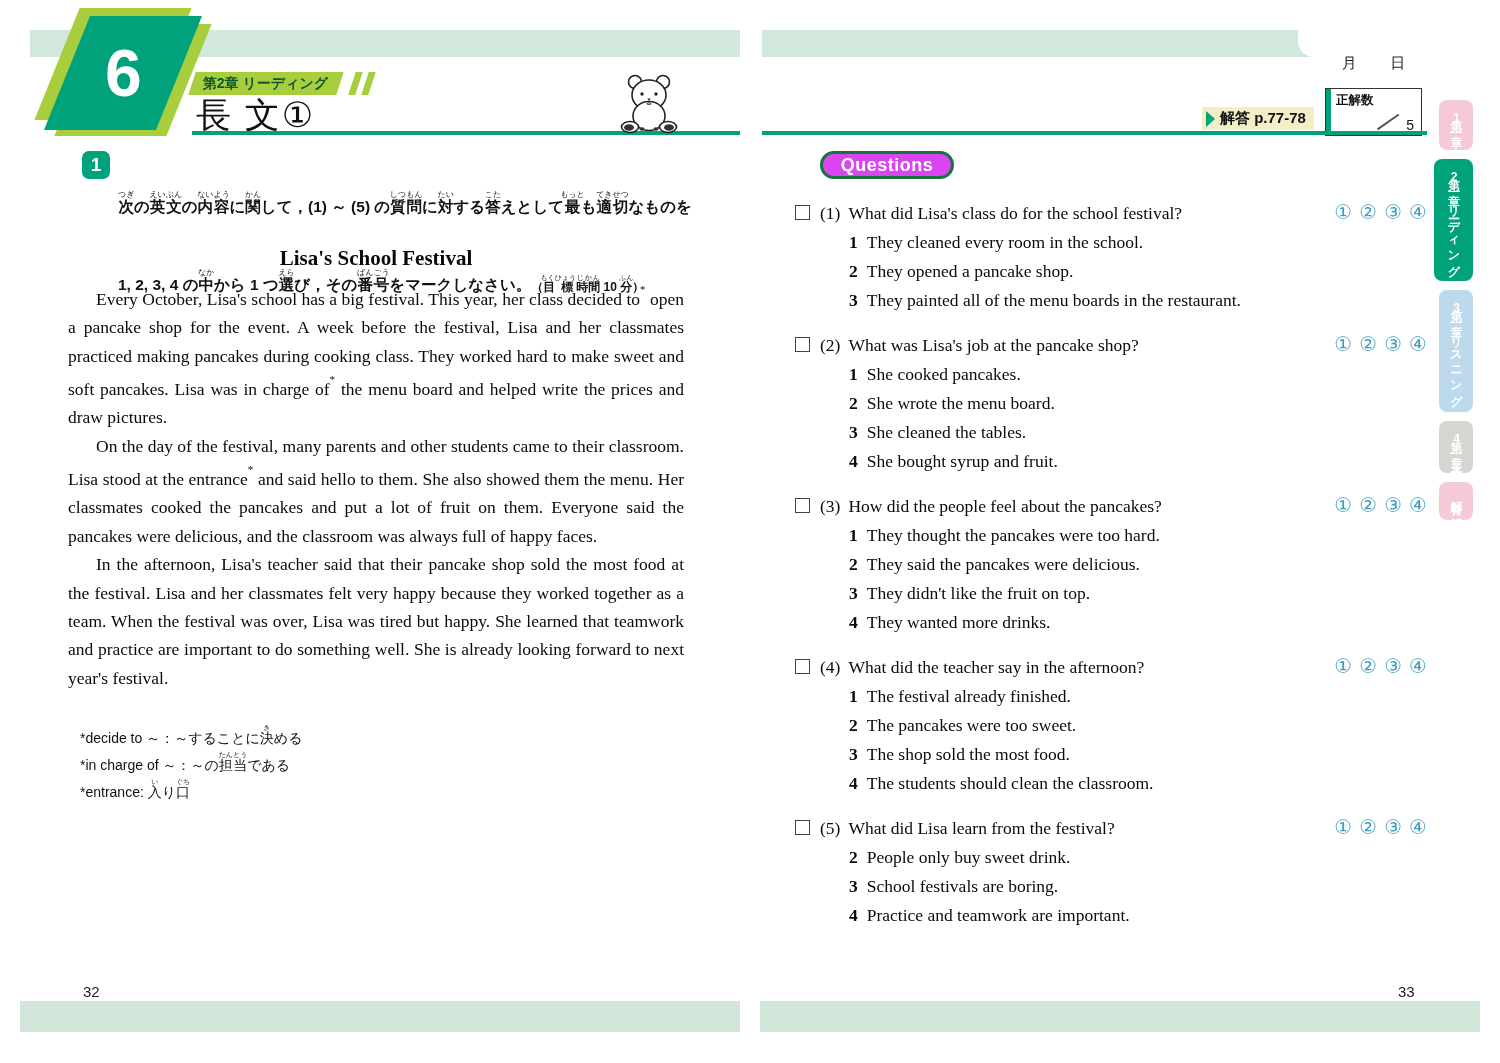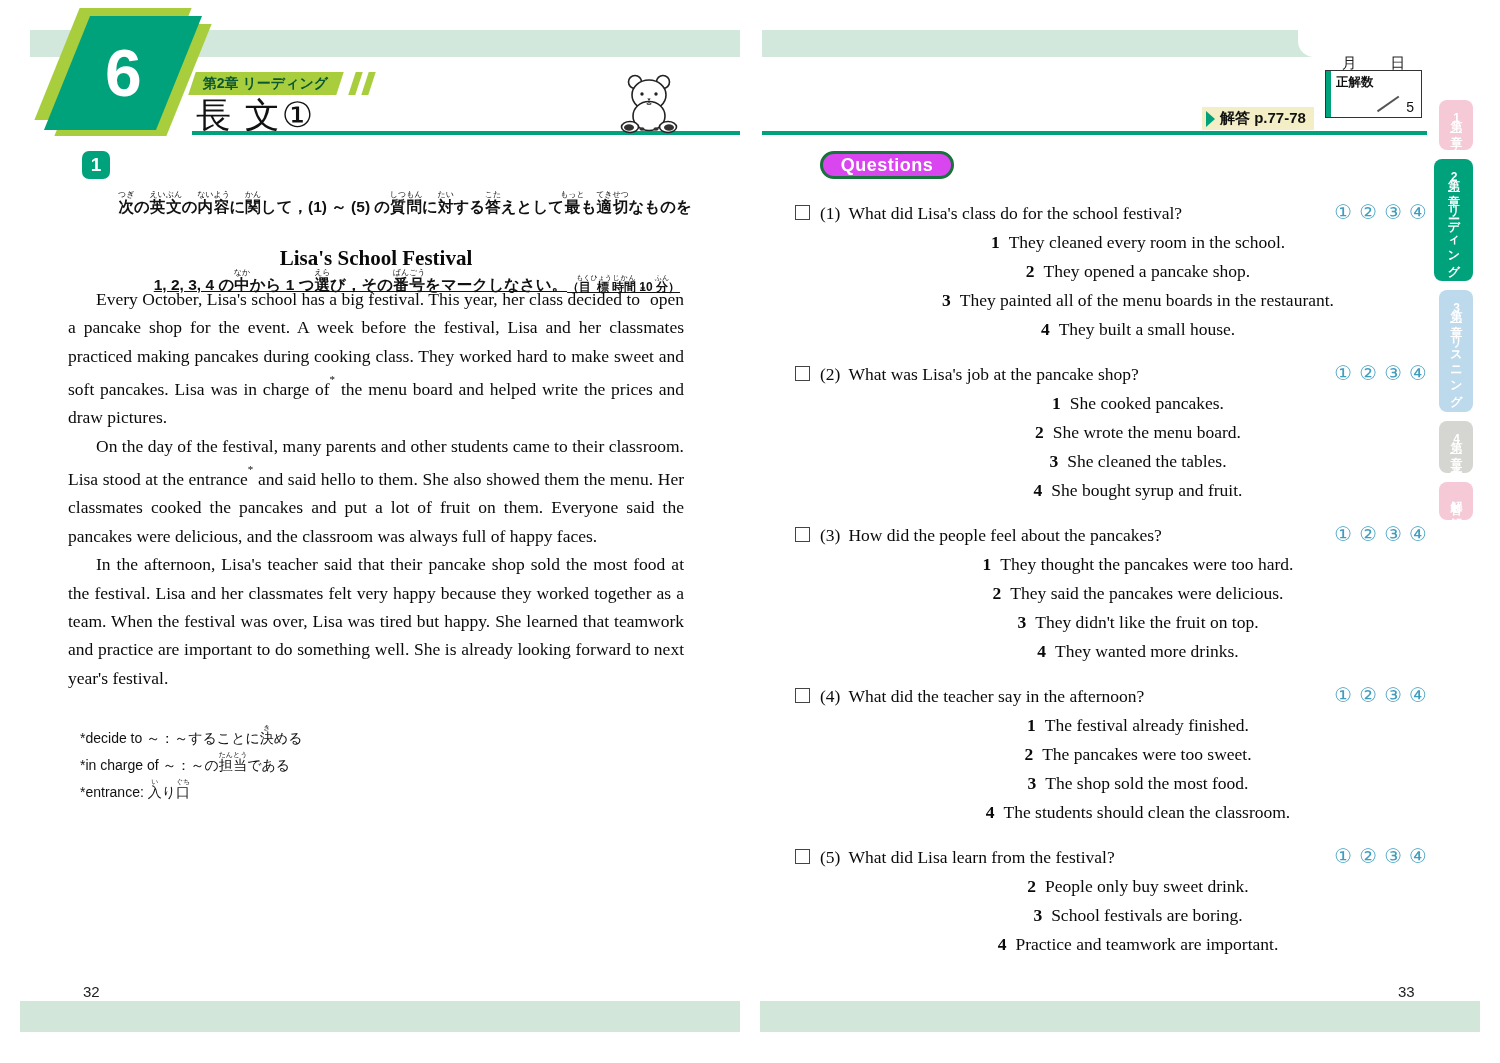--- a/index.html
+++ b/index.html
@@ -34,41 +34,41 @@
   .rule-left{left:192px;width:548px;}
   .rule-right{left:762px;width:665px;}
 
   .bear{position:absolute;left:612px;top:72px;}
 
   
   .ex-num{position:absolute;left:82px;top:151px;width:28px;height:28px;background:#00a27c;border-radius:7px;
           color:#fff;font-size:19px;font-weight:bold;display:flex;align-items:center;justify-content:center;}
   .ex-text{position:absolute;left:118px;top:146px;width:562px;font-size:15.5px;font-weight:bold;color:#111;}
   .ex-line{line-height:34px;white-space:nowrap;margin-top:44px;}
-  .ex-line2{display:flex;justify-content:flex-end;align-items:flex-end;text-decoration:underline;}
+  .ex-line2{display:flex;justify-content:flex-start;align-items:flex-end;}
   .timer{font-size:12px;font-weight:bold;line-height:30px;}
   ruby{ruby-position:over;}
   rt{font-size:8px;font-weight:normal;letter-spacing:0;}
   .timer rt{font-size:7px;}
 
   
   .passage{position:absolute;left:68px;top:246px;width:616px;
            font-family:"Liberation Serif","DejaVu Serif",serif;font-size:17.5px;color:#0a0a0a;}
   .passage h3{margin:0 0 9px 0;text-align:center;font-size:21px;font-weight:bold;}
   .passage p{margin:0;text-indent:1.6em;text-align:justify;line-height:28.4px;}
   .passage sup{font-size:11px;position:relative;top:-5px;}
 
   .footnotes{position:absolute;left:80px;top:724px;font-size:14px;color:#111;}
   .footnotes div{line-height:25px;}
   .footnotes rt{font-size:7px;}
 
   
   .date-row{position:absolute;left:1325px;top:54px;width:97px;display:flex;justify-content:space-around;
             font-size:15px;color:#222;}
-  .score-box{position:absolute;left:1325px;top:70px;width:97px;height:48px;background:#fff;
+  .score-box{position:absolute;left:1325px;top:88px;width:97px;height:48px;background:#fff;
              border:1.2px solid #333;box-sizing:border-box;}
   .score-edge{position:absolute;left:0;top:0;width:5px;height:100%;background:#00a27c;}
   .score-label{position:absolute;left:10px;top:3px;font-size:12.5px;font-weight:bold;color:#111;}
   .score-slash{position:absolute;right:20px;bottom:13px;width:26px;height:1.5px;background:#555;
                transform:rotate(-35deg);}
   .score-total{position:absolute;right:7px;bottom:2px;font-size:14px;color:#111;}
   .answer-ref{position:absolute;left:1202px;top:107px;height:23px;background:#f3eec6;display:flex;
               align-items:center;padding:0 8px 0 4px;font-size:15px;font-weight:bold;color:#111;}
   .answer-arrow{width:0;height:0;border-left:9px solid #00a27c;border-top:8px solid transparent;
                 border-bottom:8px solid transparent;margin-right:5px;}
@@ -83,21 +83,21 @@
   .q-block{margin-bottom:15px;}
   .q-line{display:flex;align-items:baseline;line-height:29px;}
   .q-check{width:15px;height:15px;border:1.5px solid #444;box-sizing:border-box;flex:none;
            align-self:center;margin-right:10px;margin-top:-2px;}
   .q-num{flex:none;margin-right:8px;}
   .q-text{flex:1;}
   .q-circles{flex:none;margin-left:10px;white-space:nowrap;color:#3f9dbf;font-size:20px;
              font-family:"DejaVu Sans",sans-serif;}
   .q-circles .circle{margin-left:7px;}
   .q-options{list-style:none;margin:0;padding:0 0 0 54px;}
-  .q-options li{line-height:29px;text-align:center;}
+  .q-options li{line-height:29px;}
   .opt-num{font-weight:bold;margin-right:9px;}
 
   
   .side-tabs{position:absolute;left:1433px;top:100px;width:40px;display:flex;flex-direction:column;
              gap:9px;align-items:flex-end;}
   .side-tab{width:34px;border-radius:8px;display:flex;flex-direction:column;align-items:center;
             padding:10px 0;color:#fff;font-size:12px;font-weight:bold;}
   .side-tab.active{width:39px;}
   .side-tab span{writing-mode:vertical-rl;text-orientation:upright;letter-spacing:1px;}
   .tab-divider{width:12px;height:1px;background:#fff;margin:5px 0;}
@@ -207,21 +207,20 @@
       <div class="q-line">
         <span class="q-check"></span>
         <span class="q-num">(1)</span>
         <span class="q-text">What did Lisa's class do for the school festival?</span>
         <span class="q-circles"><span class="circle">①</span><span class="circle">②</span><span class="circle">③</span><span class="circle">④</span></span>
       </div>
       <ol class="q-options">
         <li><b class="opt-num">1</b><span>They cleaned every room in the school.</span></li>
         <li><b class="opt-num">2</b><span>They opened a pancake shop.</span></li>
         <li><b class="opt-num">3</b><span>They painted all of the menu boards in the restaurant.</span></li>
-        <li><b class="opt-num">4</b><span>They built a small house.</span></li>
       </ol>
     </div>
 
     <div class="q-block">
       <div class="q-line">
         <span class="q-check"></span>
         <span class="q-num">(2)</span>
         <span class="q-text">What was Lisa's job at the pancake shop?</span>
         <span class="q-circles"><span class="circle">①</span><span class="circle">②</span><span class="circle">③</span><span class="circle">④</span></span>
       </div>

